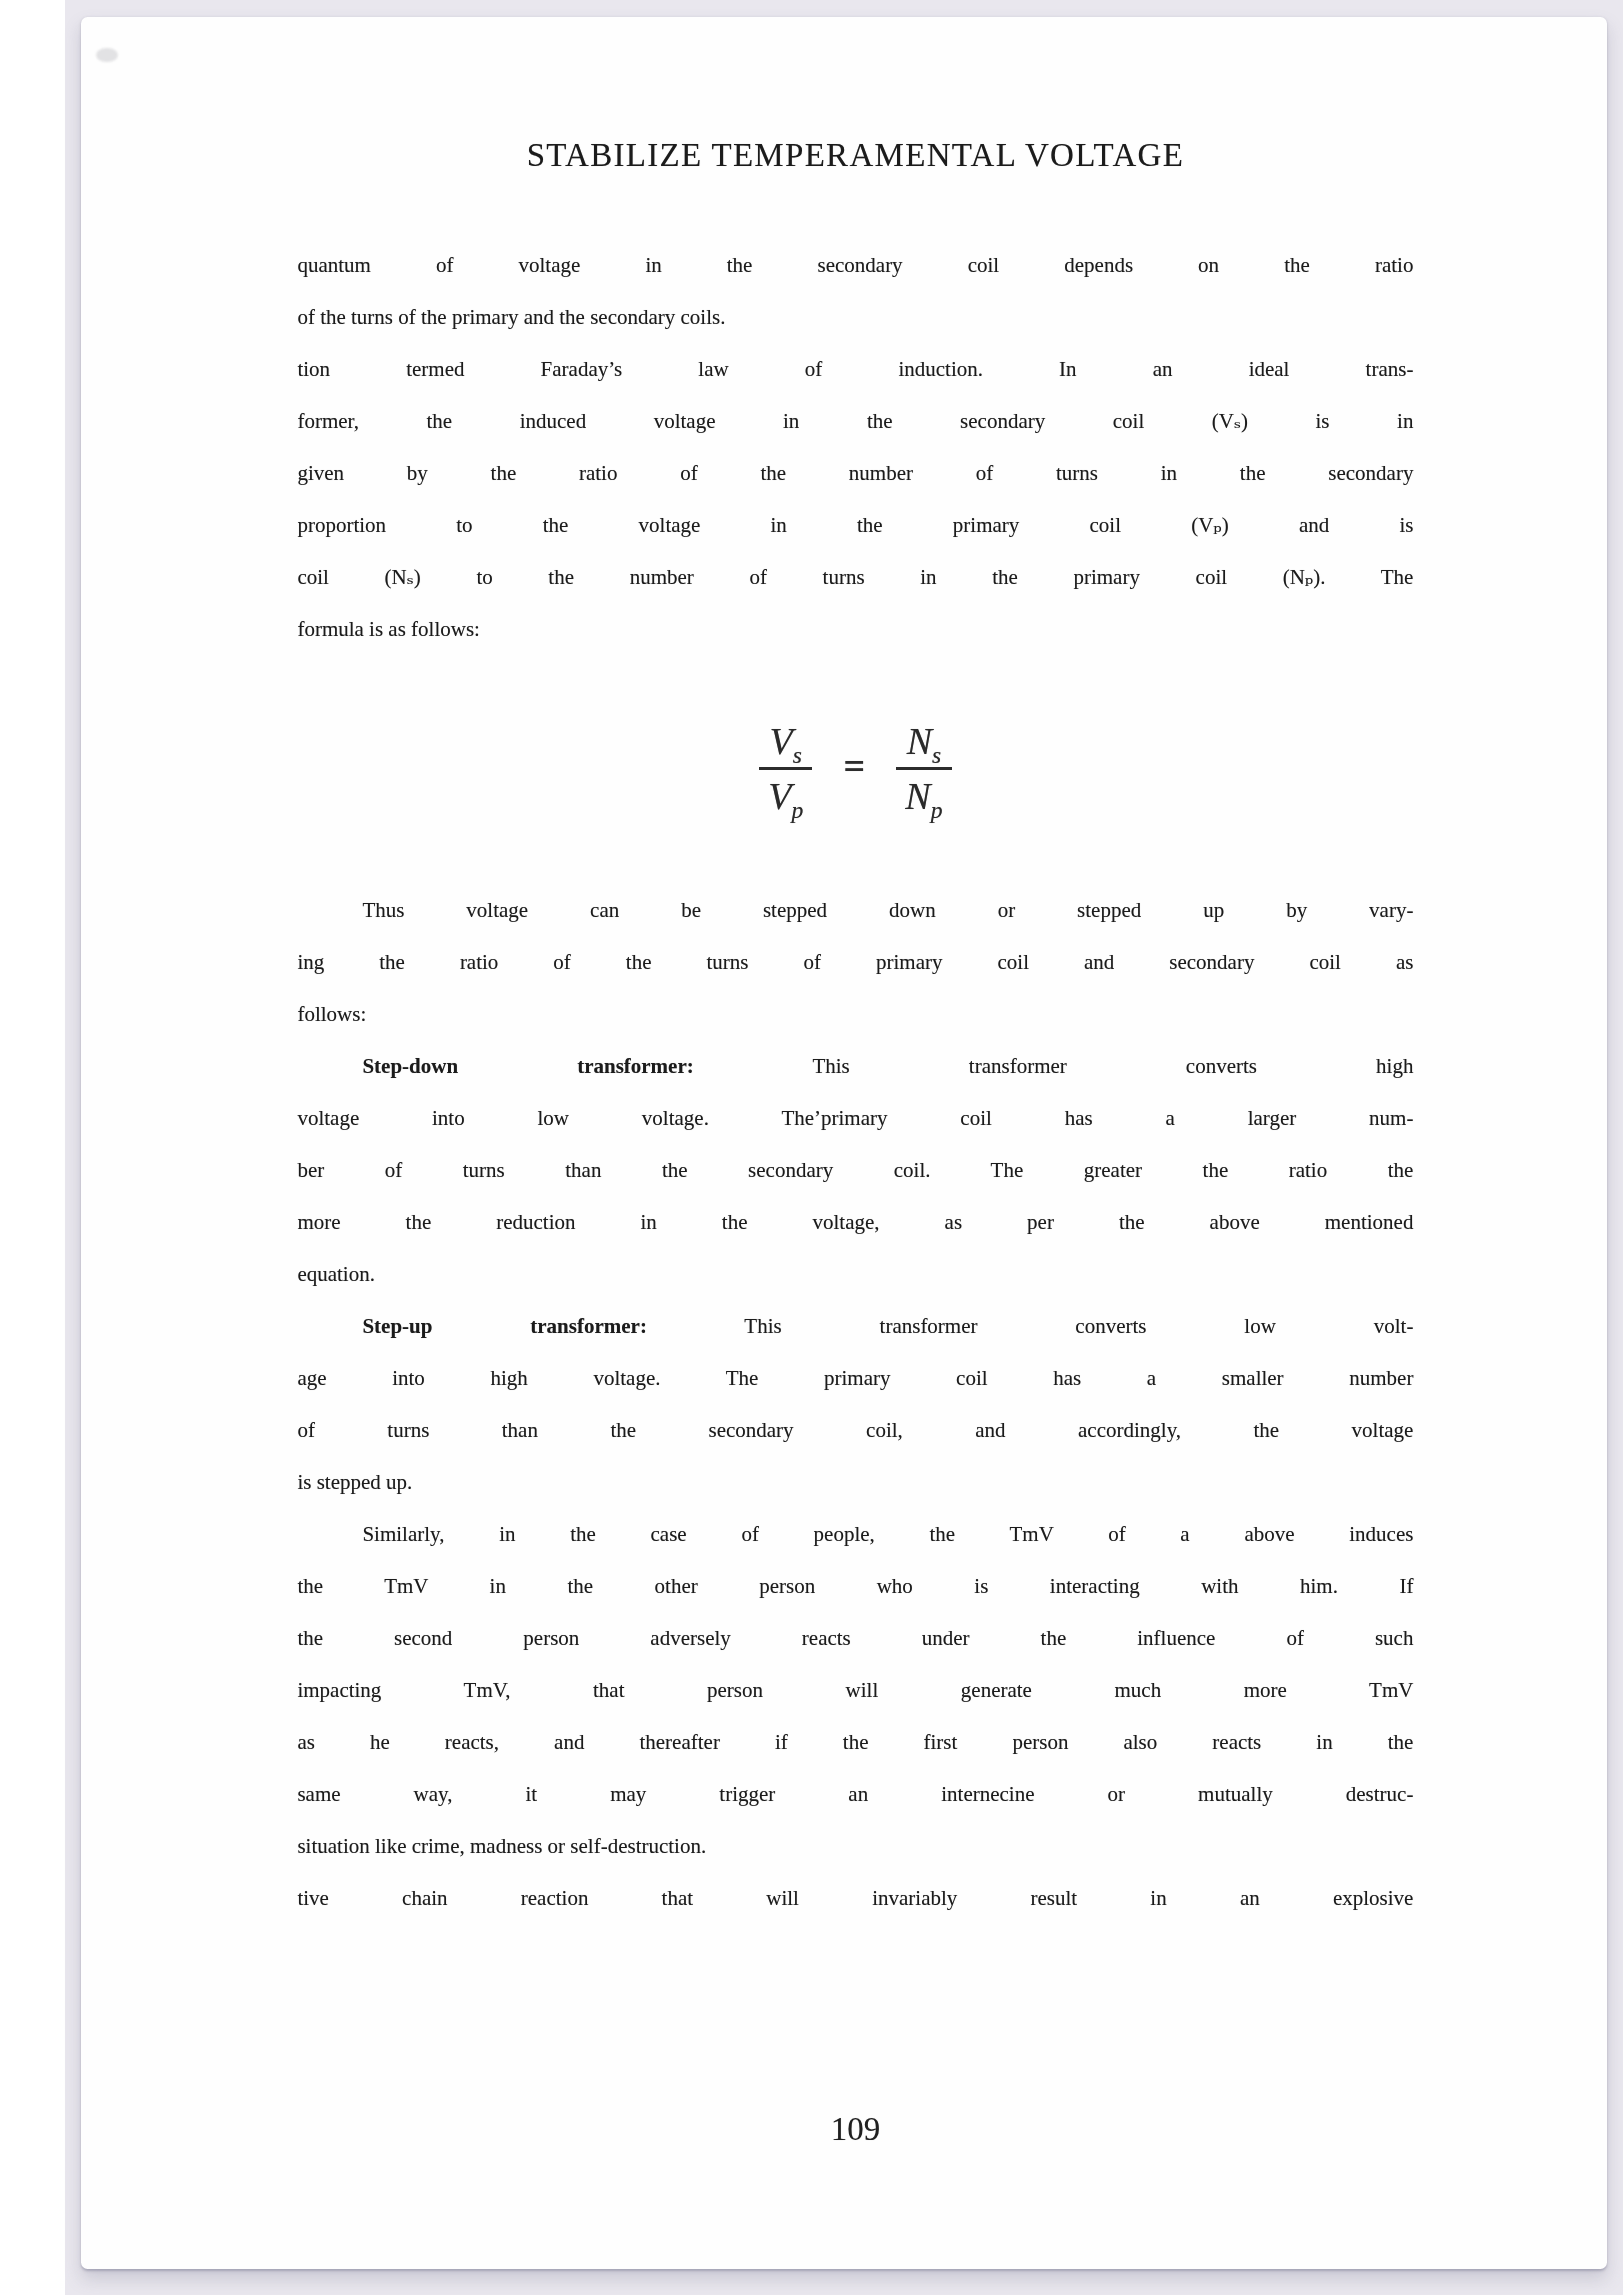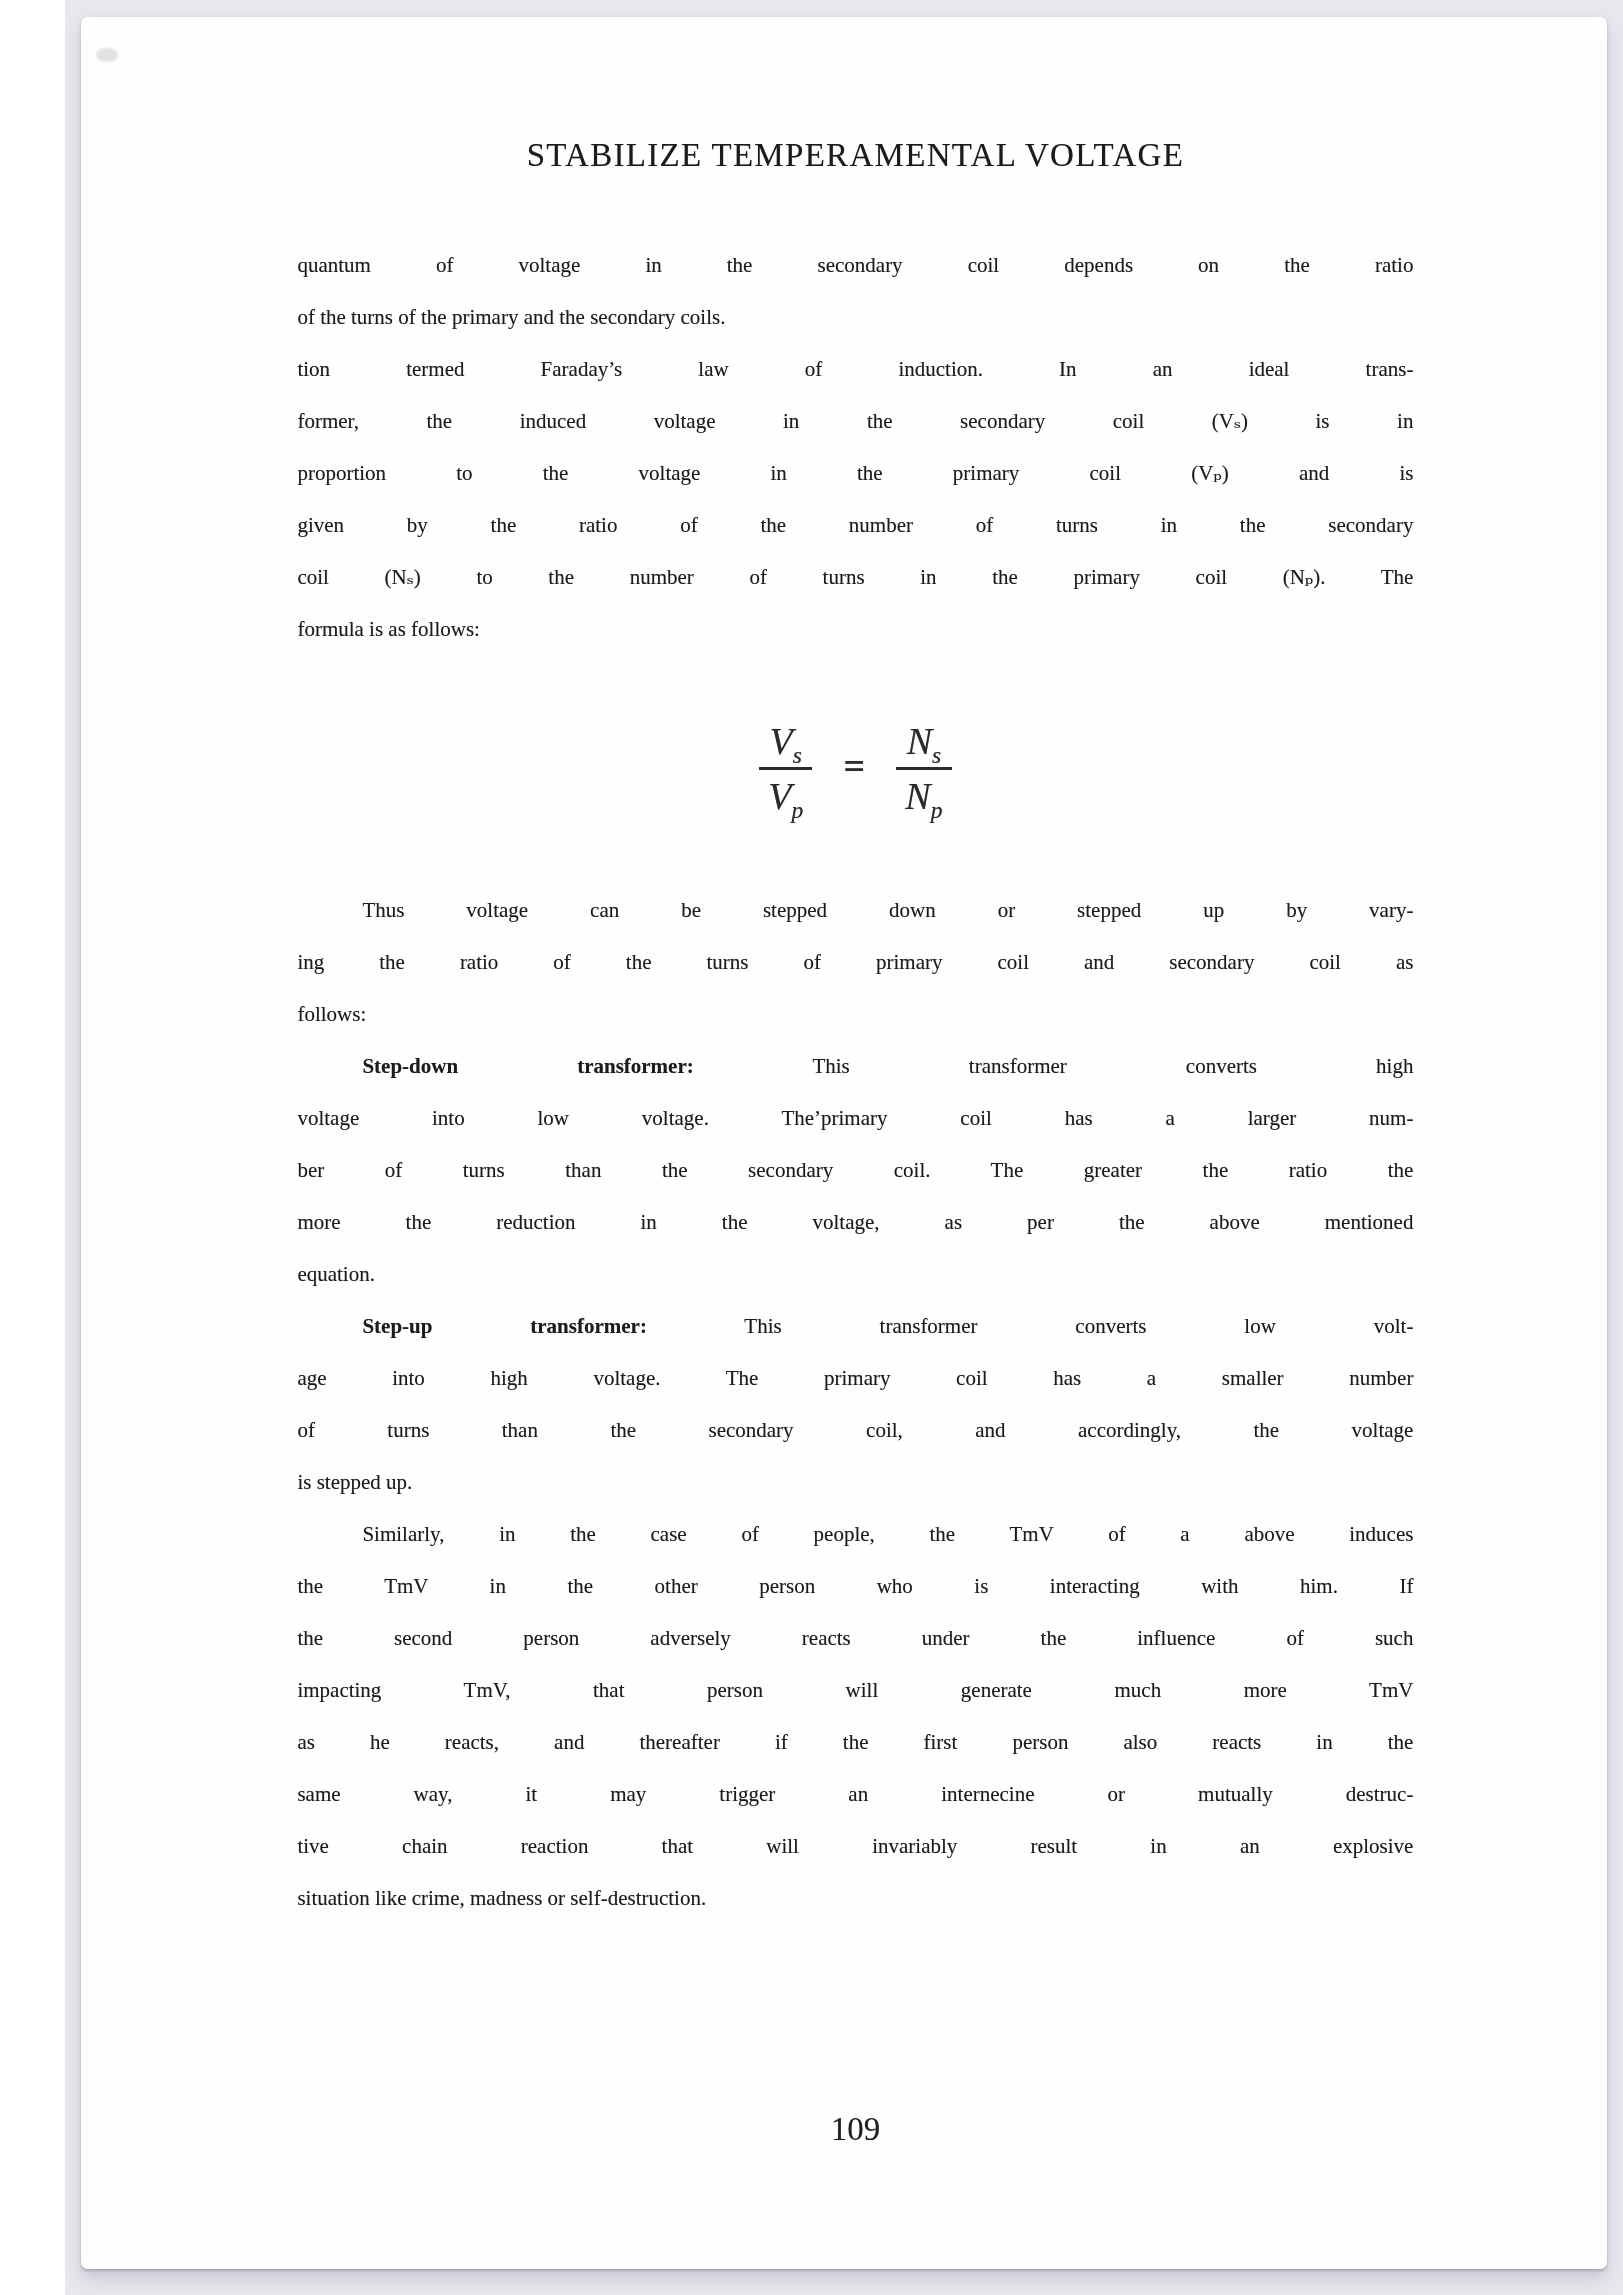--- a/index.html
+++ b/index.html
@@ -116,22 +116,22 @@
     <div class="smudge"></div>
     <div class="running-head">STABILIZE TEMPERAMENTAL VOLTAGE</div>
     <div class="body-text">
         <div class="para">
           <div class="pline">quantum of voltage in the secondary coil depends on the ratio</div>
           <div class="pline lastline">of the turns of the primary and the secondary coils.</div>
         </div>
         <div class="para">
           <div class="pline">tion termed Faraday’s law of induction. In an ideal trans-</div>
           <div class="pline">former, the induced voltage in the secondary coil (Vₛ) is in</div>
+          <div class="pline">given by the ratio of the number of turns in the secondary</div>
           <div class="pline">proportion to the voltage in the primary coil (Vₚ) and is</div>
-          <div class="pline">given by the ratio of the number of turns in the secondary</div>
           <div class="pline">coil (Nₛ) to the number of turns in the primary coil (Nₚ). The</div>
           <div class="pline lastline">formula is as follows:</div>
         </div>
         <div class="formula-row">
           <span class="frac">
             <span class="num">V<sub>s</sub></span>
             <span class="den">V<sub>p</sub></span>
           </span>
           <span class="eq-sign">=</span>
           <span class="frac">
@@ -157,20 +157,20 @@
           <div class="pline">of turns than the secondary coil, and accordingly, the voltage</div>
           <div class="pline lastline">is stepped up.</div>
         </div>
         <div class="para">
           <div class="pline indent">Similarly, in the case of people, the TmV of a above induces</div>
           <div class="pline">the TmV in the other person who is interacting with him. If</div>
           <div class="pline">the second person adversely reacts under the influence of such</div>
           <div class="pline">impacting TmV, that person will generate much more TmV</div>
           <div class="pline">as he reacts, and thereafter if the first person also reacts in the</div>
           <div class="pline">same way, it may trigger an internecine or mutually destruc-</div>
+          <div class="pline lastline">situation like crime, madness or self-destruction.</div>
           <div class="pline">tive chain reaction that will invariably result in an explosive</div>
-          <div class="pline lastline">situation like crime, madness or self-destruction.</div>
         </div>
       </div>
     <div class="page-number">109</div>
   </div>
 </div>
 
 
 </body></html>

